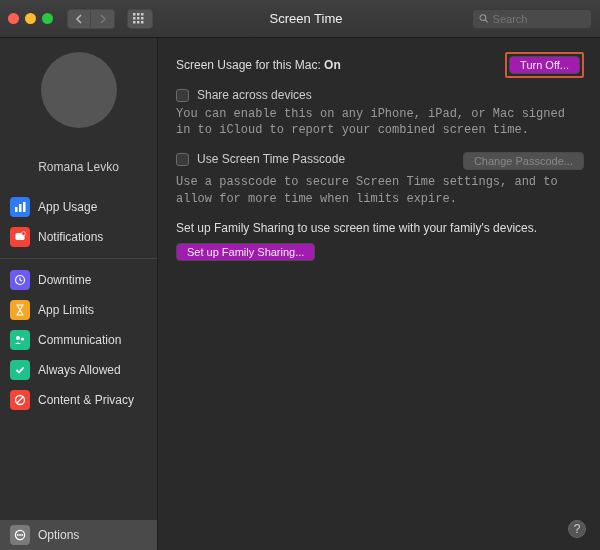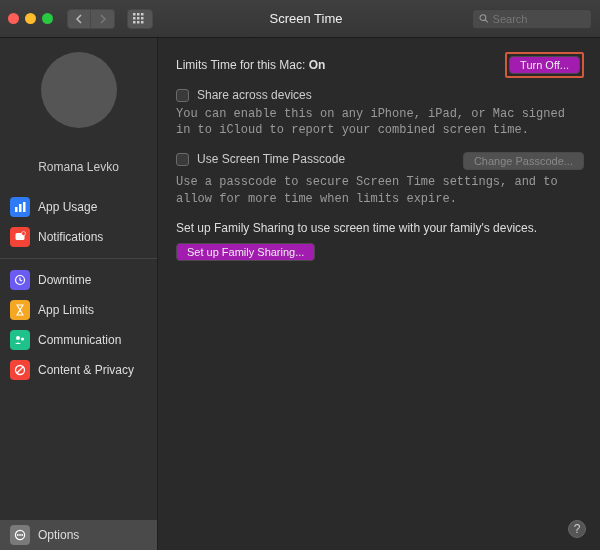--- a/index.html
+++ b/index.html
@@ -216,20 +216,28 @@
       <div class="icon-box" style="background:#20c28b">
         <svg width="12" height="12" viewBox="0 0 12 12">
             <circle cx="4" cy="4" r="2" fill="#fff"></circle>
             <circle cx="8.5" cy="5" r="1.6" fill="#fff"></circle>
             <path d="M1 10 Q4 7 7 10" fill="#fff"></path>
           </svg>
       </div>
       <span>Communication</span>
     </div>
     <div class="side-item">
+      <div class="icon-box" style="background:#20c28b">
+        <svg width="12" height="12" viewBox="0 0 12 12">
+            <path d="M2.5 6 L5 8.5 L9.5 3.5" stroke="#fff" stroke-width="1.8" fill="none"></path>
+          </svg>
+      </div>
+      <span>Always Allowed</span>
+    </div>
+    <div class="side-item">
       <div class="icon-box" style="background:#f44438">
         <svg width="12" height="12" viewBox="0 0 12 12">
             <circle cx="6" cy="6" r="4.5" fill="none" stroke="#fff" stroke-width="1.3"></circle>
             <line x1="3" y1="9" x2="9" y2="3" stroke="#fff" stroke-width="1.3"></line>
           </svg>
       </div>
       <span>Content &amp; Privacy</span>
     </div>
 
     <div class="spacer"></div>
@@ -243,21 +251,21 @@
             <circle cx="8.2" cy="6" r="0.9" fill="#fff"></circle>
           </svg>
       </div>
       <span>Options</span>
     </div>
   </div>
 
   <div class="main">
     <div class="row1">
       <div class="status-line">
-        <span>Limits Time for this Mac: </span><span class="on">On</span>
+        <span>Screen Usage for this Mac: </span><span class="on">On</span>
       </div>
       <div class="turnoff-wrap">
         <div class="btn">Turn Off...</div>
       </div>
     </div>
 
     <div class="check-row">
       <span class="chk"></span>
       <span>Share across devices</span>
     </div>

